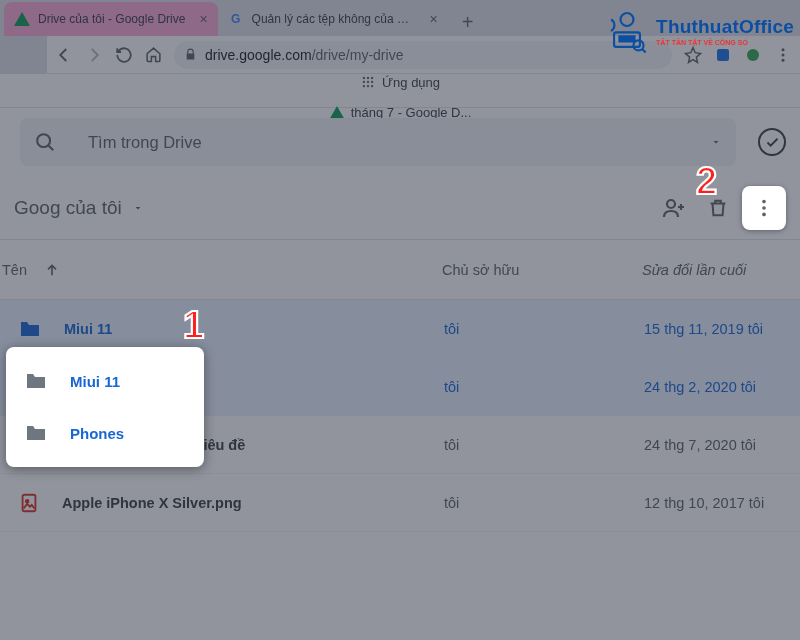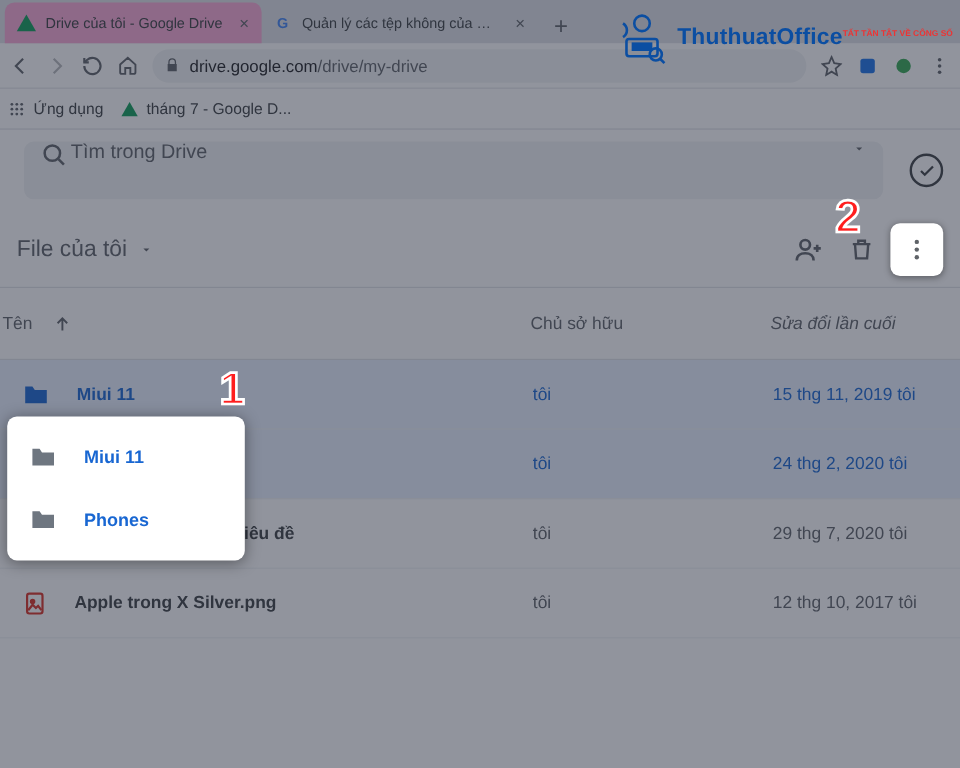--- a/index.html
+++ b/index.html
@@ -41,48 +41,49 @@
   .tab .close-x { color: #5f6368; font-size: 14px; margin-left: 6px; }
   .new-tab-btn {
     width: 28px; height: 28px; display:flex; align-items:center; justify-content:center;
     color: #5f6368; font-size: 20px; margin-left: 6px;
   }
 
   .addr-bar {
     display: flex; align-items: center; height: 38px;
     background: #fff; padding: 0 8px; gap: 12px;
     border-bottom: 1px solid #e1e3e6;
+    margin-left: 47px;
   }
   .nav-ico { color: #5f6368; display:flex; align-items:center; justify-content:center; }
   .url-box {
     flex: 1; display: flex; align-items: center; gap: 8px;
     background: #f1f3f4; border-radius: 14px; height: 28px; padding: 0 10px;
     font-size: 14px; color: #5f6368;
   }
   .url-box .lock { color: #5f6368; }
   .url-box .url-host { color: #202124; }
   .ext-ico { width: 18px; height: 18px; display:flex; align-items:center; justify-content:center;}
 
   .bookmarks-bar {
     display: flex; align-items: center; height: 34px;
-    padding: 0 6px; gap: 14px; font-size: 13px; color: #3c4043;
-    border-bottom: 1px solid #e1e3e6; background: #fff;
+    padding: 0 24px; gap: 14px; font-size: 13px; color: #3c4043;
+    border-bottom: 1px solid #e1e3e6; background: #fff; flex-direction: column;
   }
   .bm-item { display:flex; align-items:center; gap:6px; white-space:nowrap; }
   .bm-item .favicon { width:16px; height:16px; display:flex; align-items:center; justify-content:center; }
 
   
   .drive-app { position: relative; }
 
   .search-row {
     display: flex; align-items: center; height: 68px;
     padding: 0 14px 0 20px;
   }
   .search-box {
-    flex: 1; display: flex; align-items: flex-start; gap: 3px;
+    flex: 1; display: flex; align-items: center; gap: 32px;
     background: #f1f3f4; border-radius: 8px; height: 48px; padding: 0 14px;
   }
   .search-box .search-text { flex:1; font-size:16.5px; color:#5f6368; }
   .search-box .dropdown-caret { color:#5f6368; }
   .check-circle {
     margin-left: 22px; width: 28px; height:28px;
     border: 2.3px solid #3c4043; border-radius:50%;
     display:flex; align-items:center; justify-content:center;
     color:#3c4043;
   }
@@ -161,21 +162,21 @@
   
   .watermark {
     position:absolute; top:8px; right:6px; z-index:30;
     display:flex; align-items:center; gap:6px;
     color:#0b4ea2; font-weight:800;
   }
   .watermark .wm-logo {
     width:46px; height:46px;
   }
   .watermark .wm-text {
-    display:flex; flex-direction:row; line-height:1;
+    display:flex; flex-direction:column; line-height:1;
   }
   .watermark .wm-main { font-size:19px; letter-spacing:.2px; }
   .watermark .wm-sub { font-size:7px; color:#e33; font-weight:700; margin-top:3px; }
 
   
   .drive-fav {
     border-style: solid;
     border-width: 0 8px 14px 8px;
     border-color: transparent transparent #0f9d58 transparent;
     width:0; height:0;
@@ -304,21 +305,21 @@
     </div>
     <div class="check-circle">
       <svg width="15" height="15" viewBox="0 0 24 24" fill="none" stroke="#3c4043" stroke-width="3">
           <path d="M4 12l5 5L20 6"></path>
         </svg>
     </div>
   </div>
 
   <div class="drive-header">
     <div class="drive-title">
-      <span>File của tôi</span>
+      <span>Goog của tôi</span>
       <span>
         <svg width="12" height="12" viewBox="0 0 24 24" fill="#5f6368">
             <path d="M7 10l5 5 5-5z"></path>
           </svg>
       </span>
     </div>
     <div class="spacer"></div>
     <div class="action-ico">
       <svg width="24" height="24" viewBox="0 0 24 24" fill="none" stroke="#5f6368" stroke-width="2.2">
           <circle cx="9" cy="8" r="4"></circle>
@@ -382,32 +383,32 @@
       <span class="folder-ico" style="color:#5f6368">
         <svg width="24" height="24" viewBox="0 0 24 24" fill="currentColor">
             <path d="M3 5h6l2 3h10v11H3z"></path>
             <circle cx="15" cy="13" r="2" fill="#fff"></circle>
             <path d="M11 18c0-2 2-3 4-3s4 1 4 3" fill="#fff"></path>
           </svg>
       </span>
       <span>Thư mục không có tiêu đề</span>
     </div>
     <div class="fowner">tôi</div>
-    <div class="fmod">29 thg 7, 2020  tôi</div>
+    <div class="fmod">24 thg 7, 2020  tôi</div>
   </div>
   <div class="file-row">
     <div class="fname">
       <span class="folder-ico" style="color:#d93025">
         <svg width="22" height="24" viewBox="0 0 24 24" fill="none" stroke="currentColor" stroke-width="2">
             <rect x="5" y="3" width="14" height="18" rx="2"></rect>
             <circle cx="10" cy="10" r="1.5" fill="currentColor"></circle>
             <path d="M6 18l4-5 3 3 2-2 3 4"></path>
           </svg>
       </span>
-      <span>Apple trong X Silver.png</span>
+      <span>Apple iPhone X Silver.png</span>
     </div>
     <div class="fowner">tôi</div>
     <div class="fmod">12 thg 10, 2017  tôi</div>
   </div>
 </div>
 
 <div class="dark-overlay"></div>
 
 <div class="sel-card">
   <div class="sel-item">

